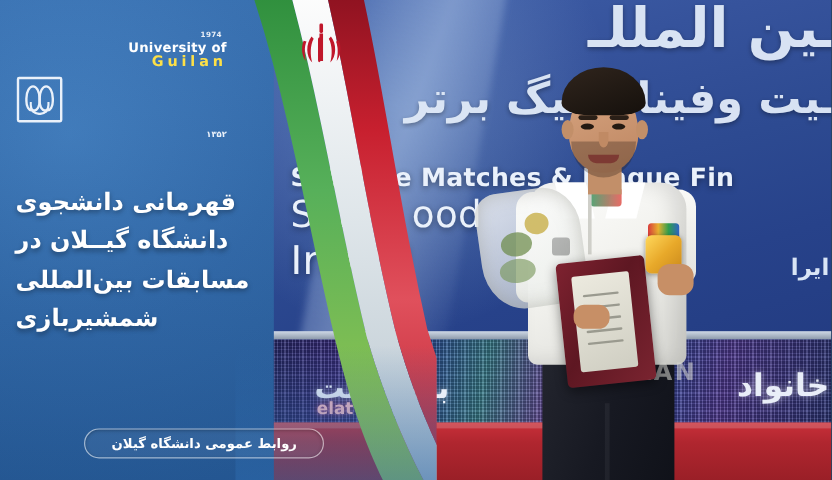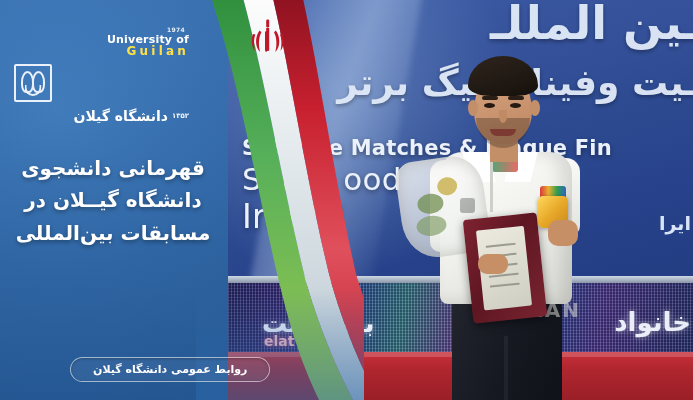--- a/index.html
+++ b/index.html
@@ -247,21 +247,21 @@
     display:flex;align-items:center;gap:4px;direction:rtl;
   }
   .logo-fa-year{font-size:7px;color:#eaf1fa;font-weight:700;}
   .logo-fa-txt{
     font-size:14px;color:#ffffff;font-weight:700;white-space:nowrap;
     font-family:"DejaVu Sans","Liberation Sans",sans-serif;
   }
 
   .headline{
     position:absolute;right:480px;top:152px;width:200px;
-    direction:rtl;text-align:center;color:#ffffff;
+    direction:rtl;text-align:left;color:#ffffff;
     font-family:"DejaVu Sans","Liberation Sans",sans-serif;
     font-weight:700;font-size:20px;line-height:1.62;
     text-shadow:0 2px 4px rgba(0,0,0,.35);
   }
   .headline div{white-space:nowrap;}
 
   .badge{
     position:absolute;left:70px;top:357px;
     padding:5px 22px;border:1px solid rgba(255,255,255,.55);
     border-radius:18px;color:#ffffff;font-size:11px;font-weight:700;direction:rtl;
@@ -397,25 +397,25 @@
       <span class="logo-en-1">University of</span>
       <span class="logo-en-2">Guilan</span>
     </div>
     <div class="logo-mark">
       <i class="a"></i>
         <i class="b"></i>
         <u></u>
     </div>
     <div class="logo-fa">
       <span class="logo-fa-year">۱۳۵۲</span>
-      <span class="logo-fa-txt">دانشگاه گیلان</span>
     </div>
   </div>
 
   <div class="headline">
     <div>قهرمانی دانشجوی</div>
     <div>دانشگاه گیــلان در</div>
     <div>مسابقات بین‌المللی</div>
+    <div>شمشیربازی</div>
   </div>
 
   <div class="badge">روابط عمومی دانشگاه گیلان</div>
 
 </div>
 
 </body></html>

